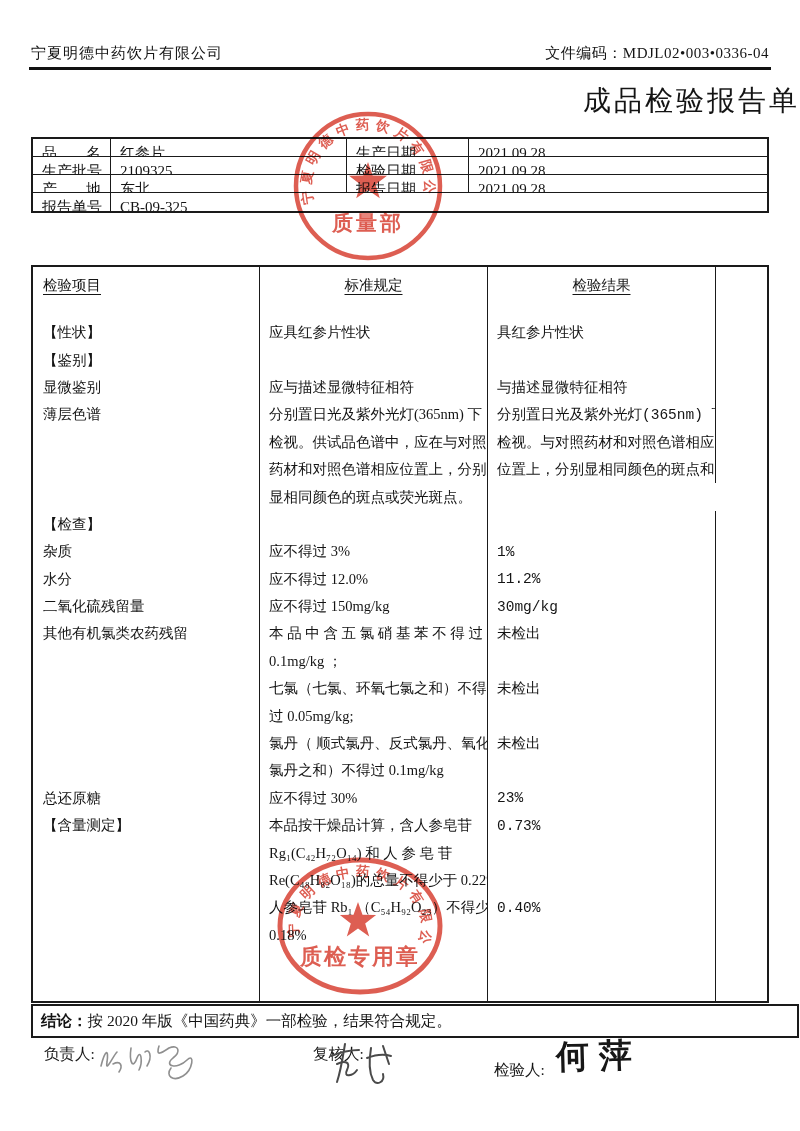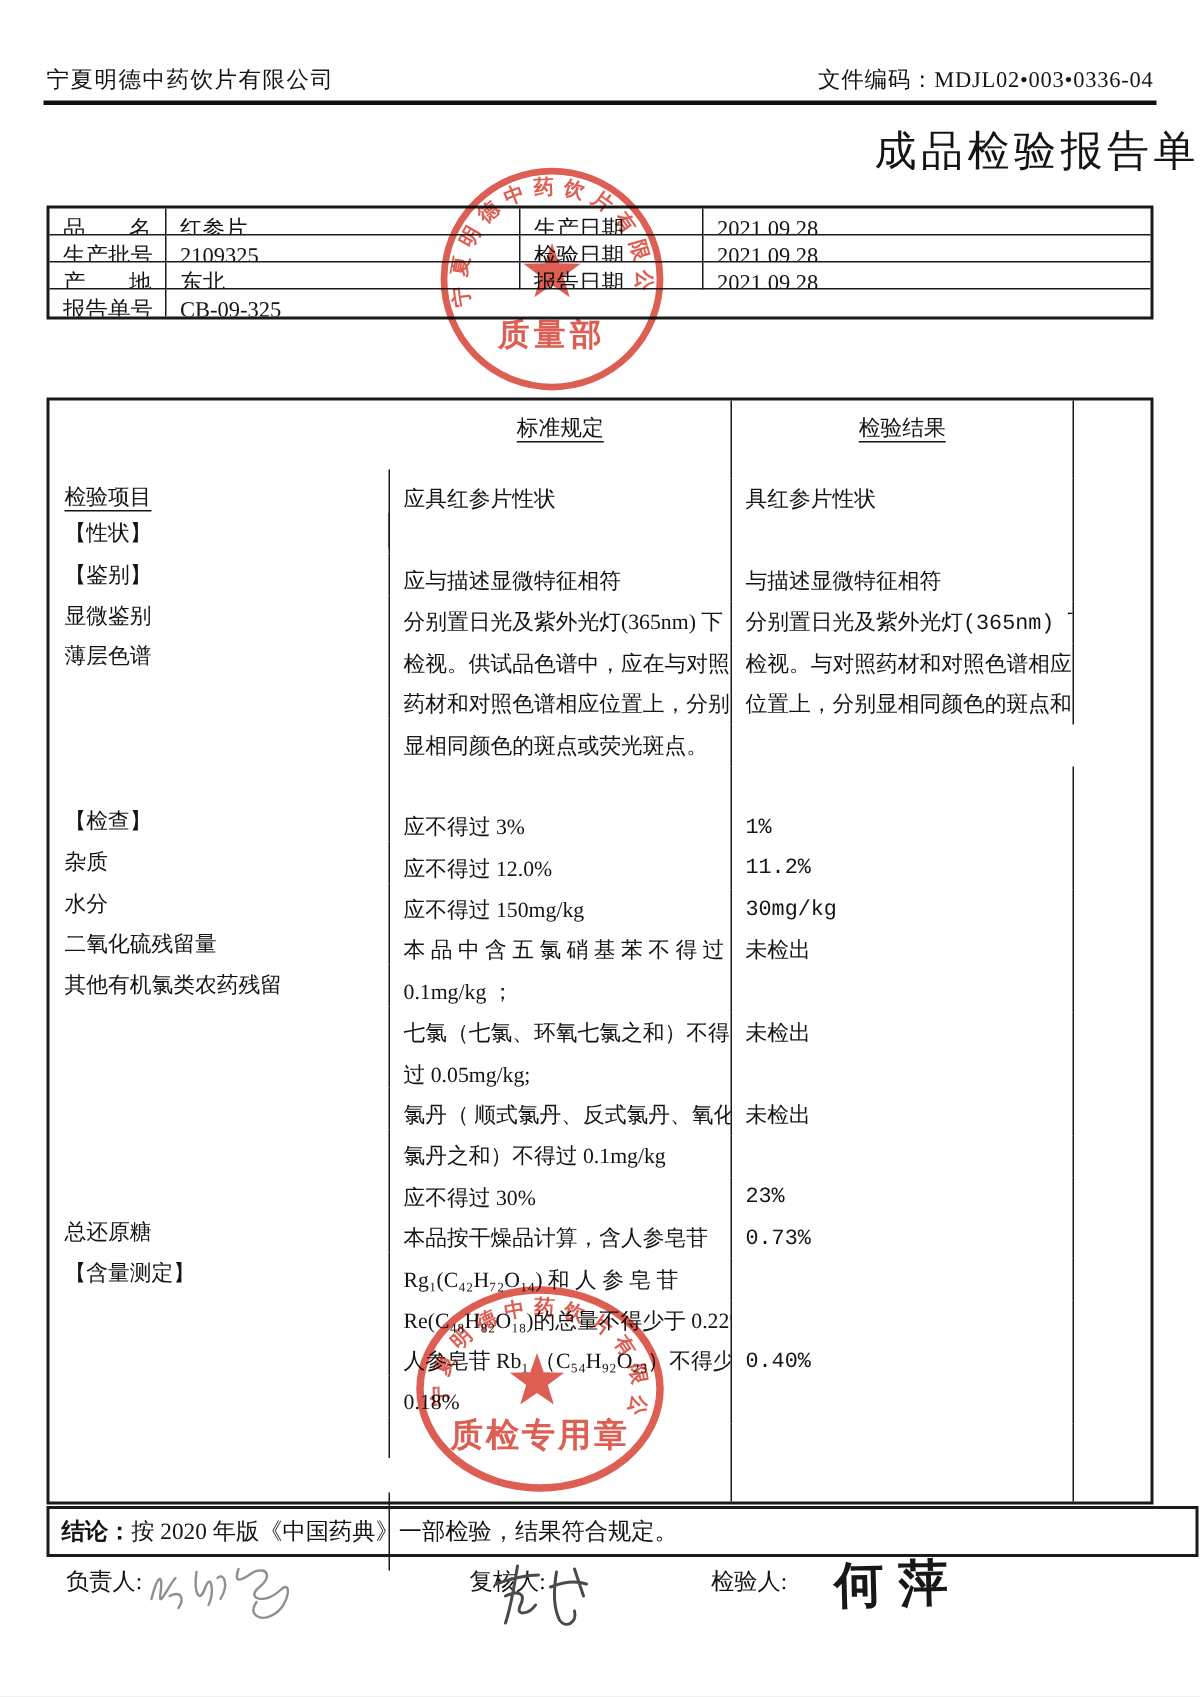--- a/index.html
+++ b/index.html
@@ -20,36 +20,36 @@
   .info .cell.last{border-right:none;}
   .info .cell.bot{border-bottom:none;}
   .info .span3{grid-column:2 / 5;}
   
   .mt{position:absolute;left:31px;top:265px;width:738px;height:738px;border:2px solid #1a1a1a;
       box-sizing:border-box;display:flex;flex-direction:column;font-size:14.5px;}
   .mt-head{display:flex;height:52px;flex:none;}
   .mt-line{display:flex;height:27.4px;flex:none;align-items:center;}
   .mt-fill{display:flex;flex:1;}
   .cc{box-sizing:border-box;height:100%;overflow:hidden;white-space:nowrap;}
-  .cc.c1{width:227px;border-right:1.5px solid #1a1a1a;padding-left:10px;margin-top:46px;}
+  .cc.c1{width:227px;border-right:1.5px solid #1a1a1a;padding-left:10px;}
   .cc.c2{width:228px;border-right:1.5px solid #1a1a1a;padding-left:9px;}
   .cc.c3{width:228px;border-right:1.5px solid #1a1a1a;padding-left:9px;font-family:Liberation Mono, monospace;}
   .cc.c4{flex:1;}
   .mt-head .cc{padding-top:9px;}
   .mt-head .hl{text-decoration:underline;text-underline-offset:4px;}
   .mt-head .c2,.mt-head .c3{text-align:center;padding-left:0;}
   .mt-line .cc{display:flex;align-items:center;}
   
   .conc{position:absolute;left:31px;top:1004px;width:768px;height:34px;border:2px solid #1a1a1a;
         box-sizing:border-box;display:flex;align-items:center;padding:0 8px;font-size:15.5px;}
   .conc .lab{font-weight:bold;}
   
   .sigrow{position:absolute;left:31px;top:1040px;width:738px;height:60px;font-size:15.5px;}
   .sig-lab{position:absolute;top:4px;}
-  .sig-owner{left:13px;} .sig-review{left:246px;margin-left:36px;} .sig-inspect{left:443px;}
+  .sig-owner{left:13px;} .sig-review{left:246px;margin-left:36px;} .sig-inspect{left:463px;margin-top:16px;}
   .sig-svg{position:absolute;}
   .sig-name{position:absolute;left:525px;top:-6px;font-size:33px;font-weight:bold;letter-spacing:10px;
             transform:rotate(-1.5deg);color:#171717;}
   
   .stamp{position:absolute;mix-blend-mode:multiply;opacity:0.82;}
   .stamp-top{left:285px;top:105px;}
   .stamp-bot{left:268px;top:848px;}
 </style>
 </head>
 <body>

